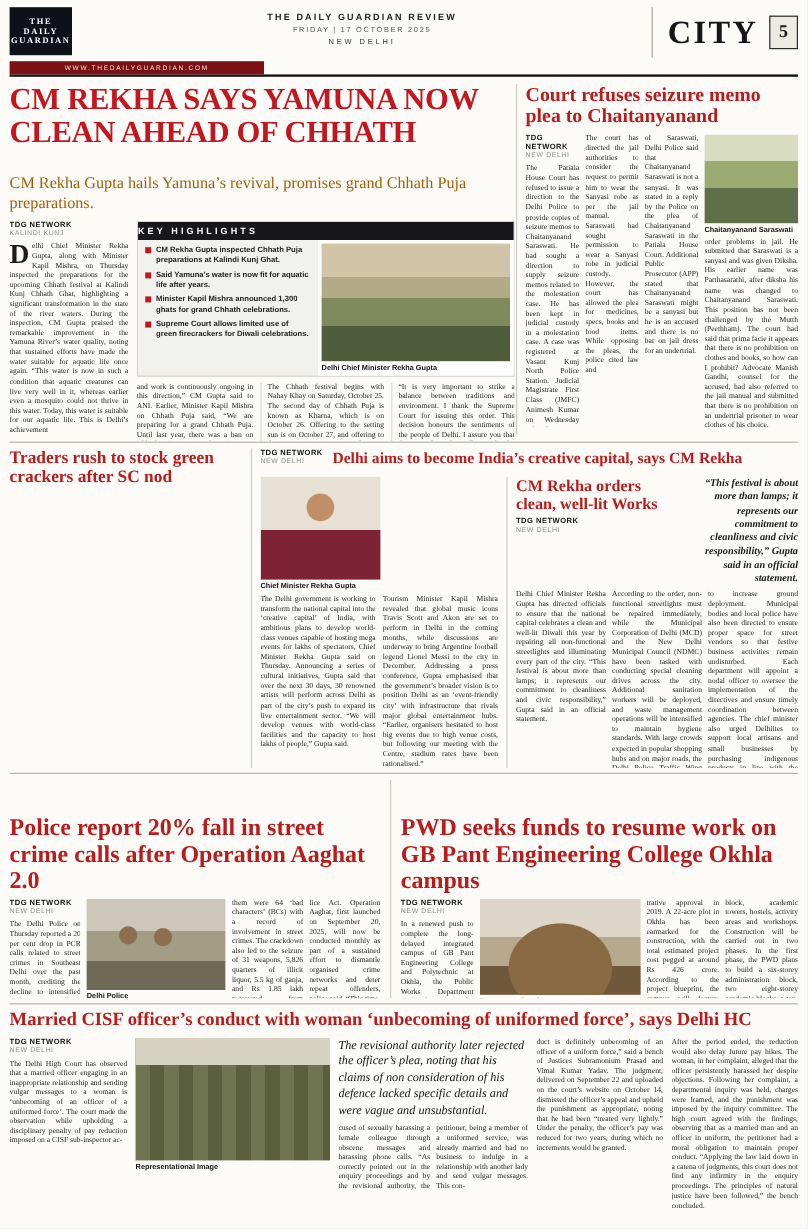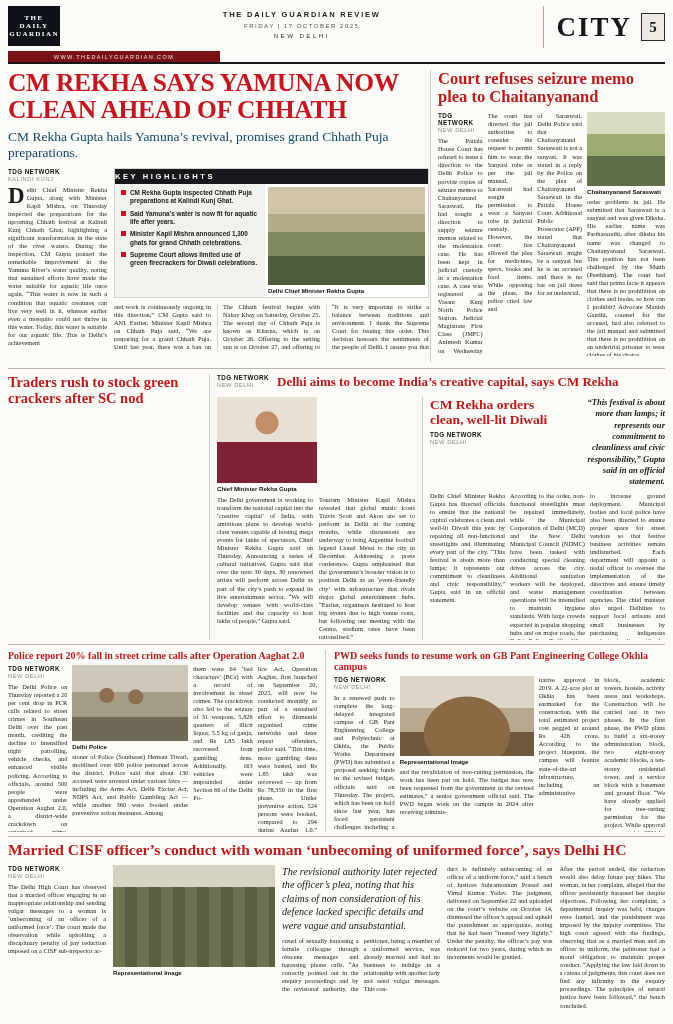--- a/index.html
+++ b/index.html
@@ -41,21 +41,21 @@
   .ph-outdoor { height:74px; background:linear-gradient(180deg,#d8dcc0 0 30%,#9cab72 30% 60%,#5f6f47 60% 100%); }
   .ph-portrait { height:86px; background:radial-gradient(circle at 50% 30%,#c08f68 0 11px,rgba(0,0,0,0) 12px),linear-gradient(180deg,#e7e0d4 0 52%,#7e2336 52% 100%); }
   .ph-crackers { height:62px; background:linear-gradient(180deg,rgba(217,76,58,.85) 0 18%,transparent 18%),repeating-linear-gradient(90deg,#2e7d3b 0 16px,#3d9b4c 16px 32px); }
   .ph-police { height:76px; background:radial-gradient(circle at 30% 40%,#8d6e4f 0 7px,transparent 8px),radial-gradient(circle at 55% 42%,#8d6e4f 0 7px,transparent 8px),linear-gradient(180deg,#ccc7b8 0 35%,#a39d86 35% 68%,#6f6a55 68% 100%);}
   .ph-meeting { height:80px; background:radial-gradient(ellipse at 50% 72%,#8a6a45 0 45%,transparent 46%),linear-gradient(180deg,#ddd6c8 0 40%,#b7a98e 40% 70%,#70583c 70% 100%); }
   .ph-march { height:102px; background:linear-gradient(180deg,#d6d2c2 0 22%,transparent 22%),repeating-linear-gradient(90deg,#6e7451 0 12px,#595f3f 12px 24px); }
   
   .lead { position:absolute; top:70px; left:8px; width:421px; height:292px; }
   .h-lead { color:var(--accent_red,#c3161f); font-size:25.5px; line-height:1.04;
     font-weight:bold; letter-spacing:-.3px; }
-  .subhead { font-size:13.5px; color:#0c4a6e; line-height:1.18; margin-top:6px; }
+  .subhead { font-size:13.5px; color:#a16207; line-height:1.18; margin-top:22px; }
   .lead-body { display:flex; gap:7px; margin-top:7px; height:184px; overflow:hidden; }
   .lead-left { width:99px; flex:none; display:flex; flex-direction:column; }
   .lead-left .leg { flex:1; }
   .dropcap { float:left; font-size:23px; line-height:19px; font-weight:bold; padding-right:2px; }
   .lead-right { flex:1; display:flex; flex-direction:column; overflow:hidden; }
   .kh { border:1px solid #d8d5ce; background:#f1f1ee; }
   .kh-head { background:#17171c; color:#fff; 
     font-family:"Liberation Sans",sans-serif; font-size:7.5px; font-weight:bold;
     letter-spacing:2.6px; padding:3px 0; }
   .kh-row { display:flex; }
@@ -104,21 +104,21 @@
   .dt-left { width:140px; flex:none; }
   .diwali h2 { font-size:13.5px; line-height:1.12; margin-bottom:4px; }
   .pull-xs { font-size:8.6px; font-style:italic; font-weight:600; line-height:1.32; flex:1;text-align:right; }
   .diwali-legs { display:flex; gap:5px; margin-top:4px; flex:1; overflow:hidden; }
   .diwali-legs .leg { flex:1; height:100%; }
   
   .botband { position:absolute; top:644px; left:8px; width:657px; height:188px;
     border-top:1px solid #b8b4ac; padding-top:5px; display:flex; gap:8px; overflow:hidden; }
   .police { width:318px; flex:none; border-right:1px solid #cfccc5; padding-right:8px;
     display:flex; flex-direction:column; }
-  .police h2, .pwd h2 { font-size:10px; line-height:1.1; }
+  .police h2, .pwd h2 { font-size:20px; line-height:1.1;margin-top:29px; }
   .story-cols { display:flex; gap:5px; margin-top:4px; flex:1; overflow:hidden; }
   .s-col { flex:1; display:flex; flex-direction:column; overflow:hidden; }
   .s-col .leg { flex:1; }
   .photo-col { flex:none; display:flex; flex-direction:column; overflow:hidden; }
   .photo-col .leg { flex:1; margin-top:3px; }
   .police .photo-col { width:116px; }
   .pwd { flex:1; display:flex; flex-direction:column; overflow:hidden; }
   .pwd .photo-col { width:134px; }
   
   .cisf { position:absolute; top:836px; left:8px; width:657px; height:182px;
@@ -270,21 +270,21 @@
             </figure>
           </div>
           <div class="cl-legs">
             <p class="leg">The Delhi government is working to transform the national capital into the ‘creative capital’ of India, with ambitious plans to develop world-class venues capable of hosting mega events for lakhs of spectators, Chief Minister Rekha Gupta said on Thursday. Announcing a series of cultural initiatives, Gupta said that over the next 30 days, 30 renowned artists will perform across Delhi as part of the city’s push to expand its live entertainment sector. “We will develop venues with world-class facilities and the capacity to host lakhs of people,” Gupta said.</p>
             <p class="leg">Tourism Minister Kapil Mishra revealed that global music icons Travis Scott and Akon are set to perform in Delhi in the coming months, while discussions are underway to bring Argentine football legend Lionel Messi to the city in December. Addressing a press conference, Gupta emphasised that the government’s broader vision is to position Delhi as an ‘event-friendly city’ with infrastructure that rivals major global entertainment hubs. “Earlier, organisers hesitated to host big events due to high venue costs, but following our meeting with the Centre, stadium rates have been rationalised.”</p>
           </div>
         </div>
         <section class="diwali">
           <div class="diwali-top">
             <div class="dt-left">
-              <h2 class="h-sec">CM Rekha orders clean, well-lit Diwali</h2>
+              <h2 class="h-sec">CM Rekha orders clean, well-lit Works</h2>
               <div class="byline">
                 <div class="bname">TDG NETWORK</div>
                 <div class="bplace">NEW DELHI</div>
               </div>
             </div>
             <blockquote class="pull-xs">“This festival is about more than lamps; it represents our commitment to cleanliness and civic responsibility,” Gupta said in an official statement.</blockquote>
           </div>
           <div class="diwali-legs">
             <p class="leg">Delhi Chief Minister Rekha Gupta has directed officials to ensure that the national capital celebrates a clean and well-lit Diwali this year by repairing all non-functional streetlights and illuminating every part of the city. “This festival is about more than lamps; it represents our commitment to cleanliness and civic responsibility,” Gupta said in an official statement.</p>
             <p class="leg">According to the order, non-functional streetlights must be repaired immediately, while the Municipal Corporation of Delhi (MCD) and the New Delhi Municipal Council (NDMC) have been tasked with conducting special cleaning drives across the city. Additional sanitation workers will be deployed, and waste management operations will be intensified to maintain hygiene standards. With large crowds expected in popular shopping hubs and on major roads, the Delhi Police Traffic Wing has been asked</p>

